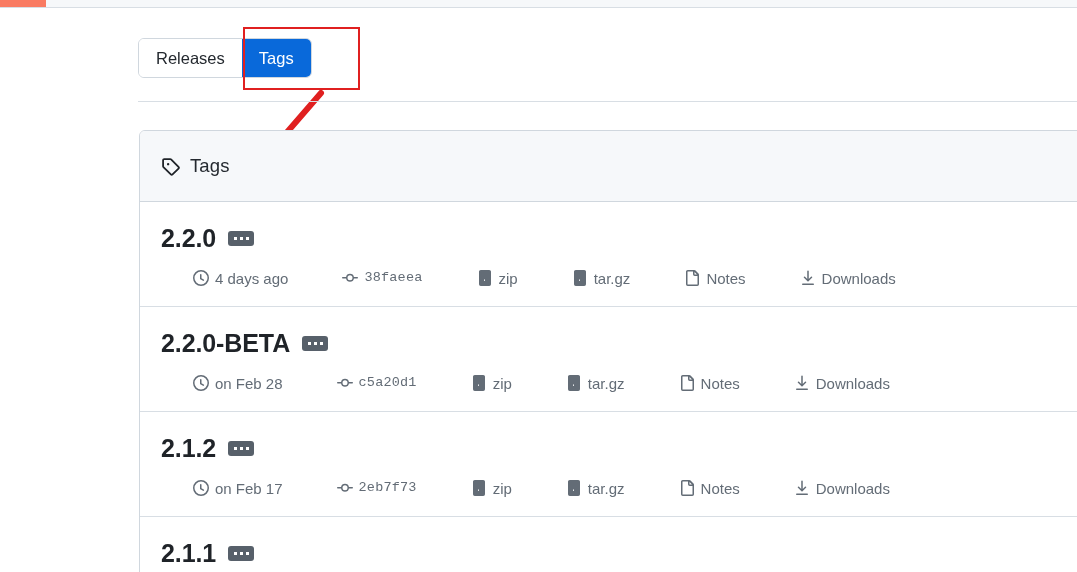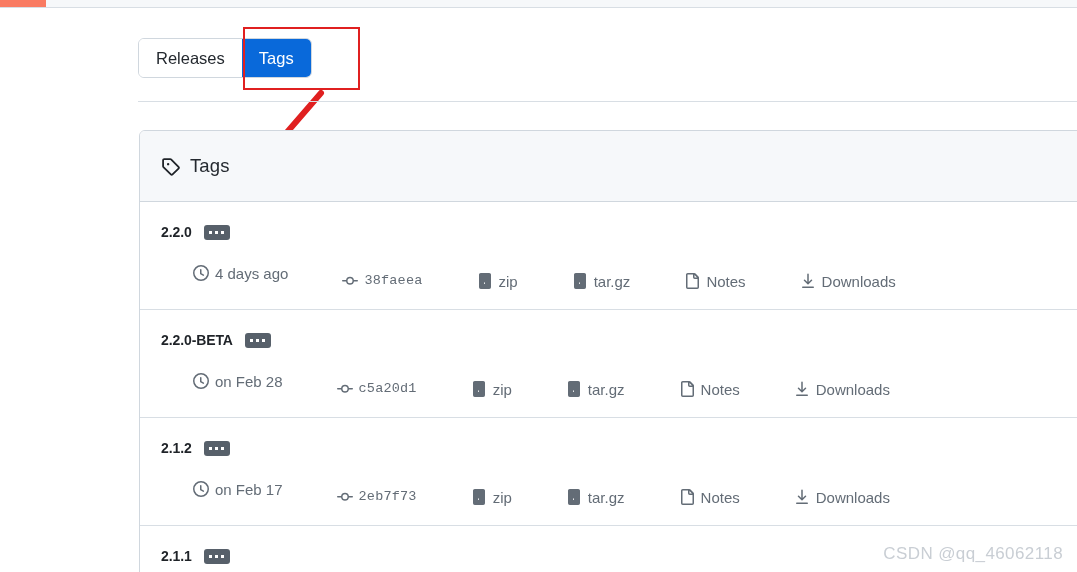--- a/index.html
+++ b/index.html
@@ -132,21 +132,21 @@
   }
   .tag-row:last-child { border-bottom: none; }
 
   .tag-title-line {
     display: flex;
     align-items: center;
     gap: 12px;
     margin-bottom: 17px;
   }
   .tag-name {
-    font-size: 14px;
+    font-size: 25px;
     font-weight: bold;
     color: #1f2328;
     letter-spacing: -0.1px;
   }
   .ellipsis-badge {
     display: inline-flex;
     align-items: center;
     justify-content: center;
     gap: 3px;
     width: 26px;
@@ -170,21 +170,21 @@
     color: #636c76;
     white-space: nowrap;
   }
   .meta-item {
     display: inline-flex;
     align-items: center;
     gap: 6px;
     margin-right: 22px;
     padding-left: 32px;
   }
-  .meta-item.link { cursor: pointer; margin-top: 16px; }
+  .meta-item.link { cursor: pointer; }
   .meta-text { line-height: 1; }
   .mono {
     font-family: "Liberation Mono", monospace;
     font-size: 13.5px;
     letter-spacing: 0.2px;
   }
   .ico { flex: 0 0 auto; display: block; }
 
   
   .watermark {
@@ -383,15 +383,14 @@
         <span class="ellipsis-badge">
             <i></i>
             <i></i>
             <i></i>
           </span>
       </div>
     </div>
 
   </div>
 
-  <div class="watermark">CSDN @qq_46062118</div>
 
 </div>
 
 </body></html>

